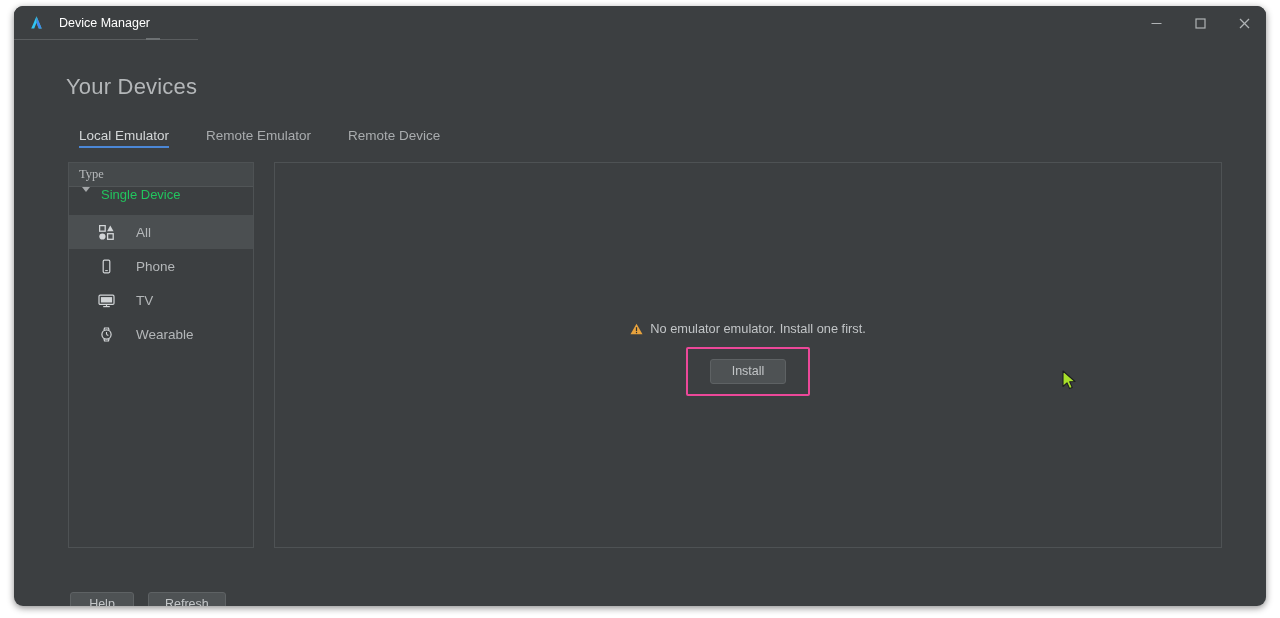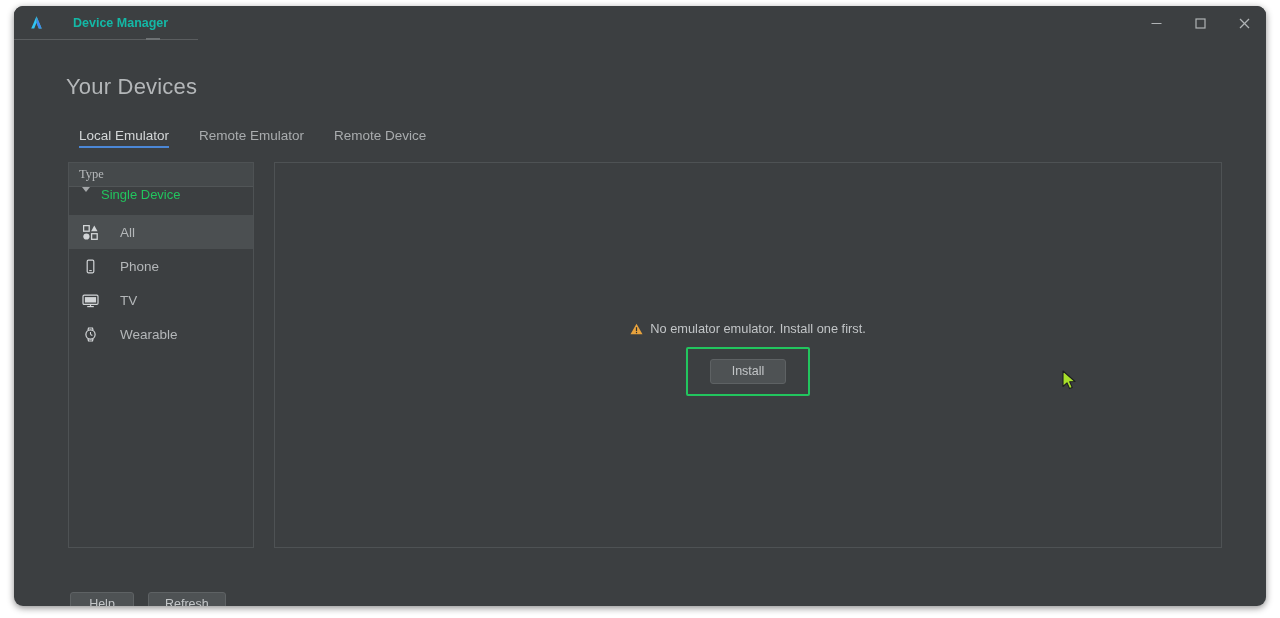--- a/index.html
+++ b/index.html
@@ -45,25 +45,24 @@
     border-bottom: 1px solid #5a5d5f;
   }
 
   #app-logo {
     width: 17px; height: 17px;
     flex: 0 0 auto;
     display: block;
   }
 
   #title-text {
-    margin-left: 28px;
+    margin-left: 14px;
     font-size: 12.5px;
-    color: #14b8a6;
+    color: #ffffff;
     white-space: nowrap;
-    font-weight: bold;
   }
 
   #title-tab-activeline {
     position: absolute;
     left: 132px;
     top: 32px;
     width: 14px;
     height: 2px;
     background: #6d7173;
   }
@@ -98,21 +97,21 @@
     letter-spacing: 0.2px;
   }
 
   
   #tabs {
     position: absolute;
     left: 54px;
     top: 88px;
     display: flex;
     align-items: flex-end;
-    gap: 8px;
+    gap: 15px;
   }
   .tab {
     font-size: 13.5px;
     color: #a9acae;
     padding: 0 11px 5px 11px;
     position: relative;
     white-space: nowrap;
   }
   .tab.active {
     color: #d4d7d8;
@@ -166,21 +165,21 @@
     border-right: 4.5px solid transparent;
     border-top: 5px solid #a4a7a9;
     margin-right: 11px;
     flex: 0 0 auto;
   }
 
   .tree-item {
     height: 34px;
     display: flex;
     align-items: center;
-    padding-left: 12px;
+    padding-left: 28px;
     box-sizing: border-box;
     font-size: 13.5px;
     color: #b4b7b9;
   }
   .tree-item.selected {
     background: #4b4f51;
   }
   .tree-item .ic {
     width: 18px; height: 18px;
     flex: 0 0 auto;
@@ -219,21 +218,21 @@
     font-size: 12.8px;
     color: #c2c5c7;
   }
   #warn-icon {
     margin-right: 7px;
     display: block;
   }
 
   #install-highlight {
     margin-top: 11px;
-    border: 2px solid #22c55e;
+    border: 2px solid #ec4899;
     border-radius: 2px;
     padding: 10px 22px;
     display: inline-block;
   }
 
   .btn {
     background: #4e5254;
     border: 1px solid #5e6264;
     border-radius: 3px;
     color: #c3c6c8;

